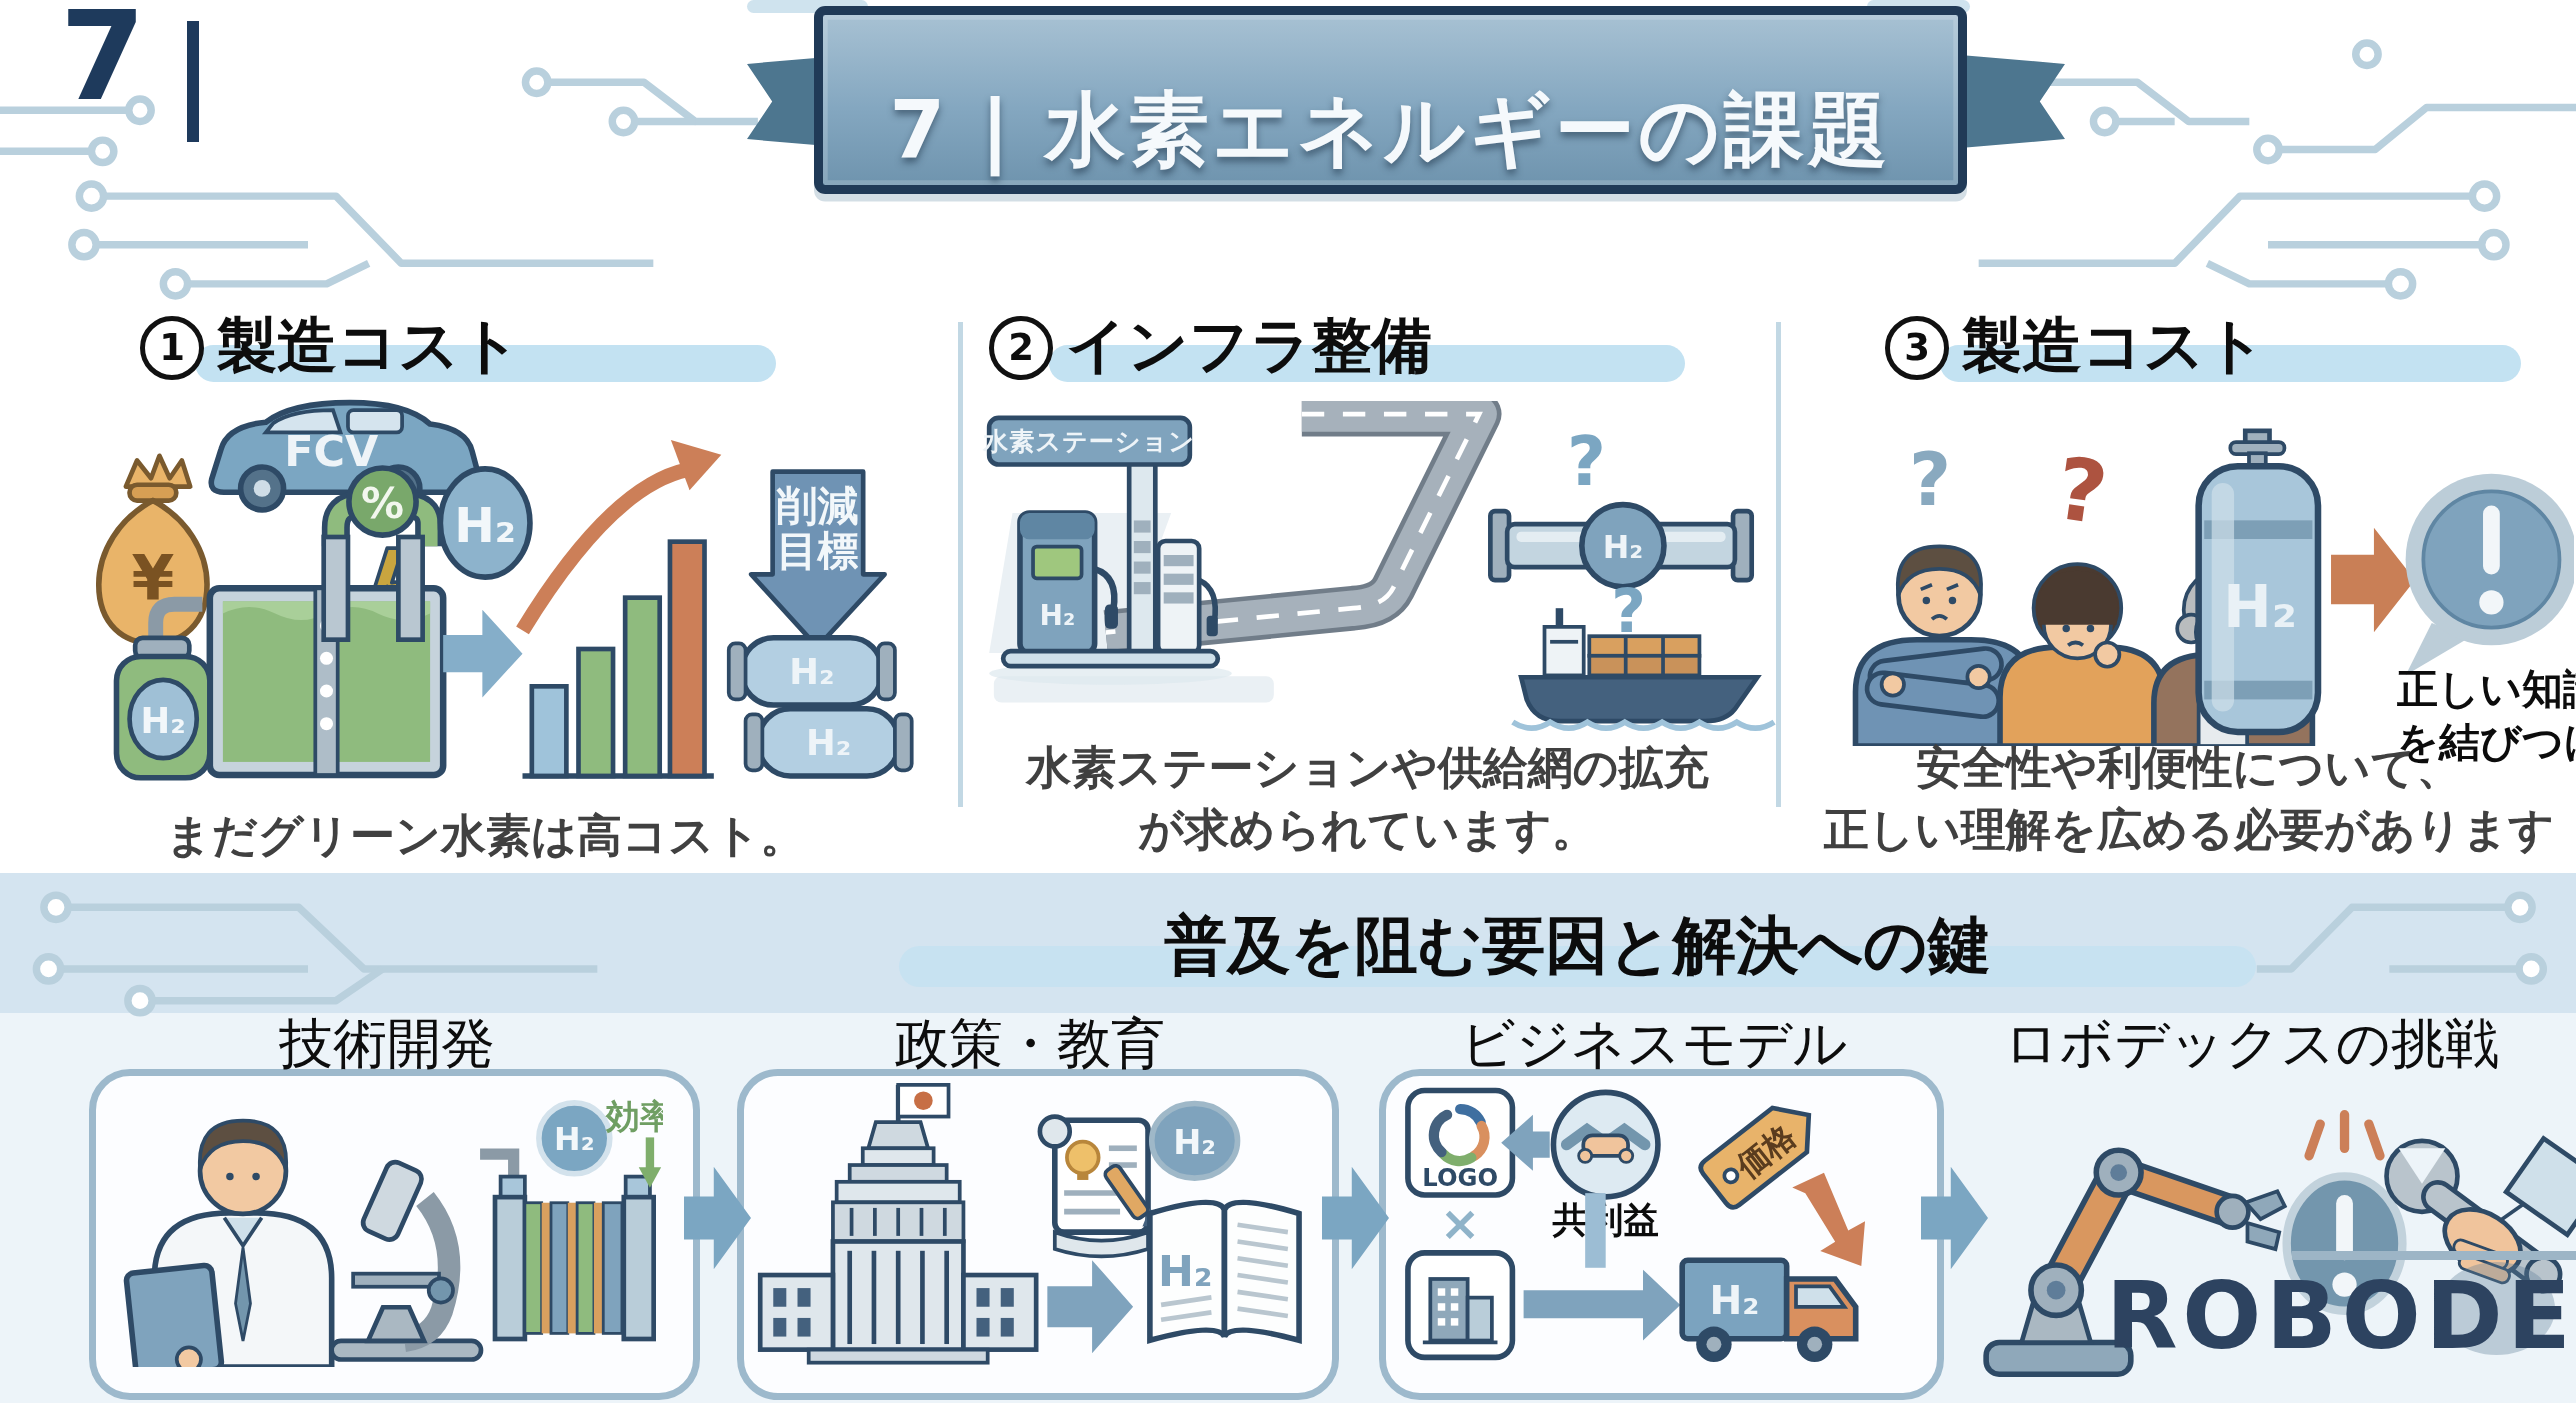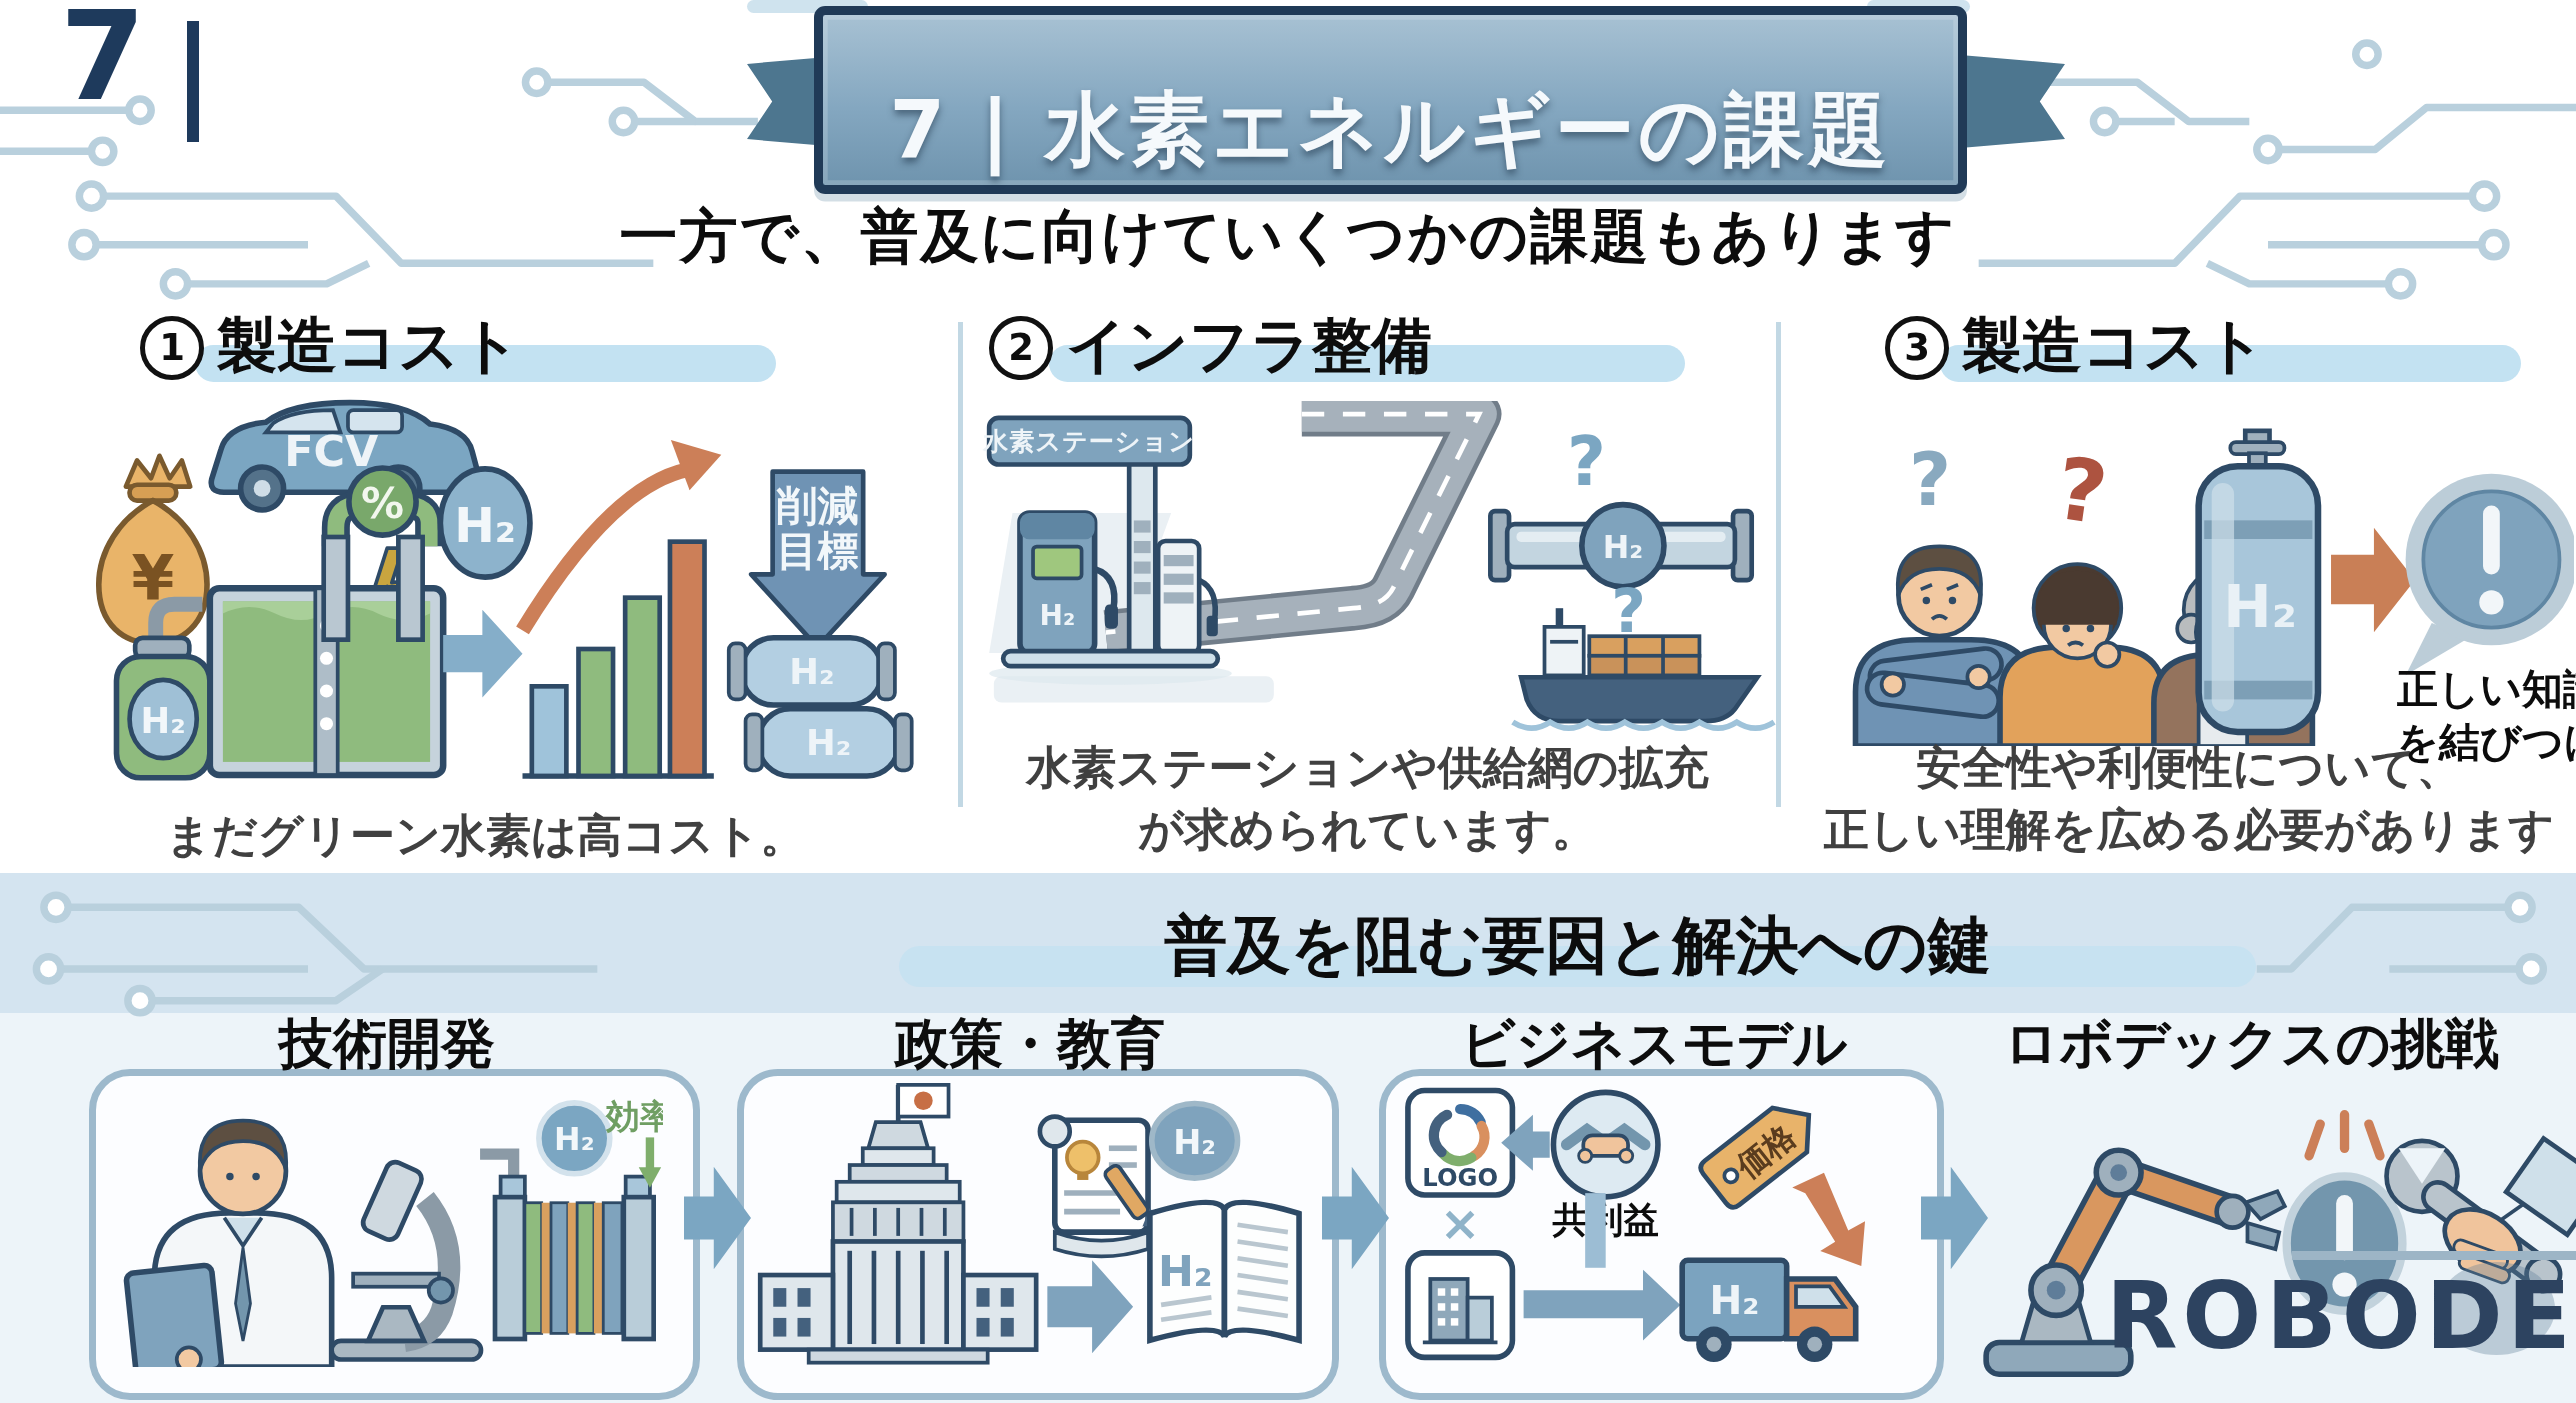--- a/index.html
+++ b/index.html
@@ -24,21 +24,21 @@
   .numcircle{display:inline-flex;align-items:center;justify-content:center;width:54px;height:54px;
     border:5.6px solid #111;border-radius:50%;font-size:37px;font-weight:900;vertical-align:5.6px;margin-right:13px;background:#fff;}
   .caption{font-size:45px;font-weight:900;color:#404040;text-align:center;line-height:1.38;white-space:nowrap;}
   .divider{width:4.7px;background:#c2d8e4;top:322px;height:485px;}
   
   .band1{left:0;top:873px;width:2576px;height:140px;background:#d4e4f0;}
   .band2{left:0;top:1013px;width:2576px;height:391px;background:#edf4f9;}
   .solheader{left:840px;top:903px;width:1475px;text-align:center;font-size:63px;font-weight:900;color:#0c0c0c;white-space:nowrap;}
   .solheader .hl{position:absolute;left:4%;right:4%;top:43px;height:41px;background:#c7e2f1;border-radius:22.4px;z-index:-1;}
   .solbox{border:7.5px solid #9db9cc;border-radius:41px;background:#fcfdff;top:1069px;height:317px;}
-  .boxtitle{top:1008px;text-align:center;font-size:54px;font-weight:700;color:#0d0d0d;white-space:nowrap;}
+  .boxtitle{top:1008px;text-align:center;font-size:54px;font-weight:400;color:#0d0d0d;white-space:nowrap;}
   .flowarrow{top:1161px;width:67px;height:114px;}
   .robodex{top:1262px;font-size:93px;font-weight:900;letter-spacing:4.7px;color:#2d4360;white-space:nowrap;z-index:5;}
   .robocircle{left:2438px;top:1262px;width:117px;height:93px;border-radius:50%;background:#5f7d99;opacity:.35;z-index:4;}
   .roboline{left:2292px;top:1251px;width:284px;height:9.3px;background:#9db5c6;z-index:3;}
   .note{font-size:41px;font-weight:900;color:#0c0c0c;line-height:1.3;white-space:nowrap;z-index:3;}
   .topstripe{height:13px;background:#cfe3ee;border-radius:6.5px;top:0;}
 </style>
 </head>
 <body>
 
@@ -95,21 +95,20 @@
   <div class="abs" style="left:187px;top:20.5px;width:12px;height:121px;background:#1e3a5c;z-index:2"></div>
 
   <div class="abs" style="left:0;top:0;width:2576px;height:196px;z-index:2">
     <div class="ribbon-tail tail-left"></div>
     <div class="ribbon-tail tail-right"></div>
     <div class="ribbon-panel">
       <span>7 | 水素エネルギーの課題</span>
     </div>
   </div>
 
-  <div class="abs subtitle" style="z-index:2">一方で、普及に向けていくつかの課題もあります</div>
 
   <div class="abs divider" style="left:958px;z-index:2"></div>
   <div class="abs divider" style="left:1776px;z-index:2"></div>
 
   <div class="abs heading" style="left:140px;width:691px;z-index:2">
     <span class="hl"></span>
     <span class="numcircle">1</span><span>製造コスト</span>
   </div>
   <div class="abs heading" style="left:989px;width:756px;z-index:2">
     <span class="hl"></span>

